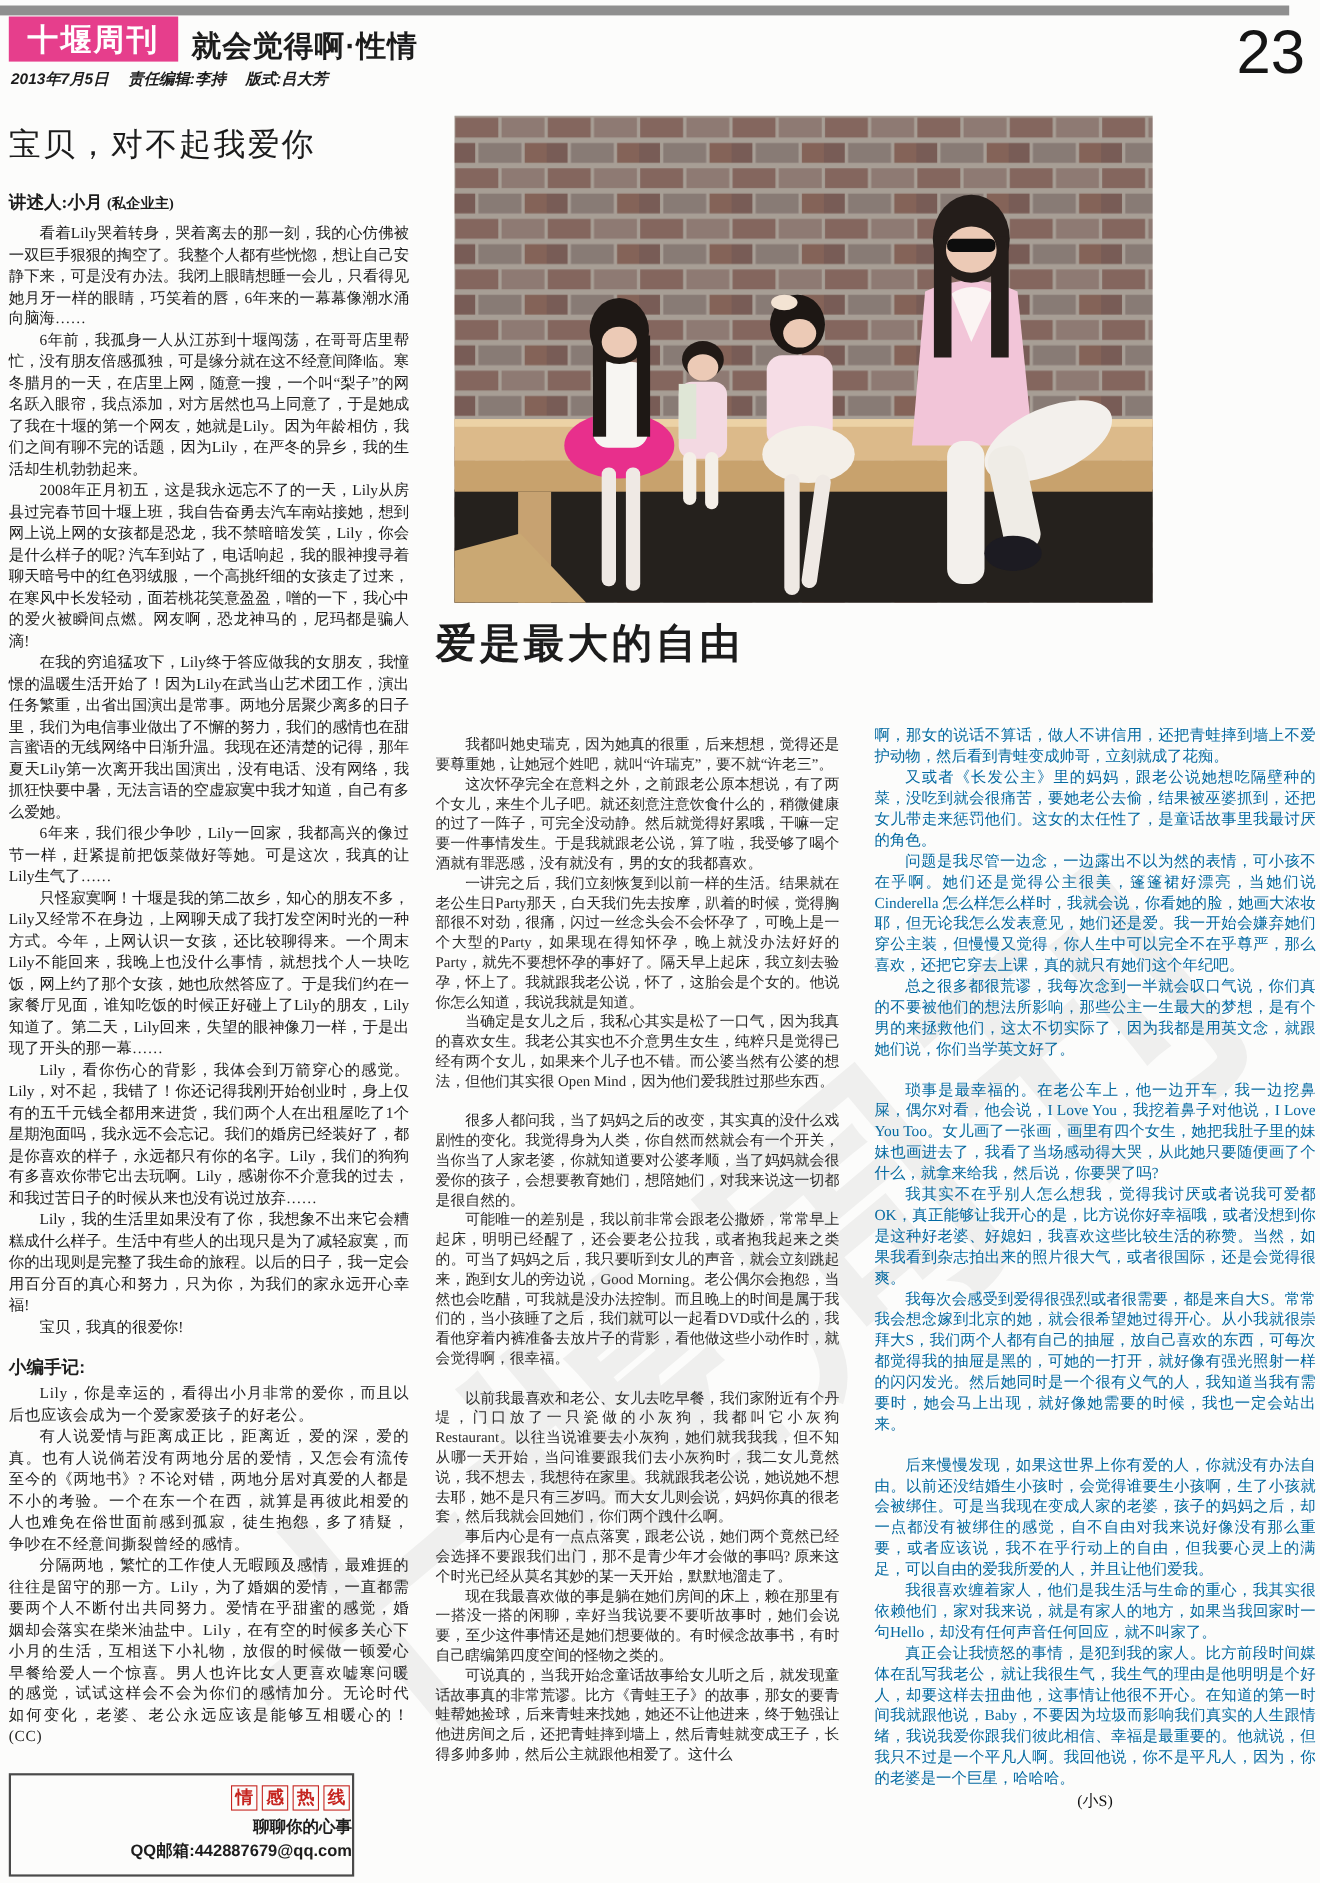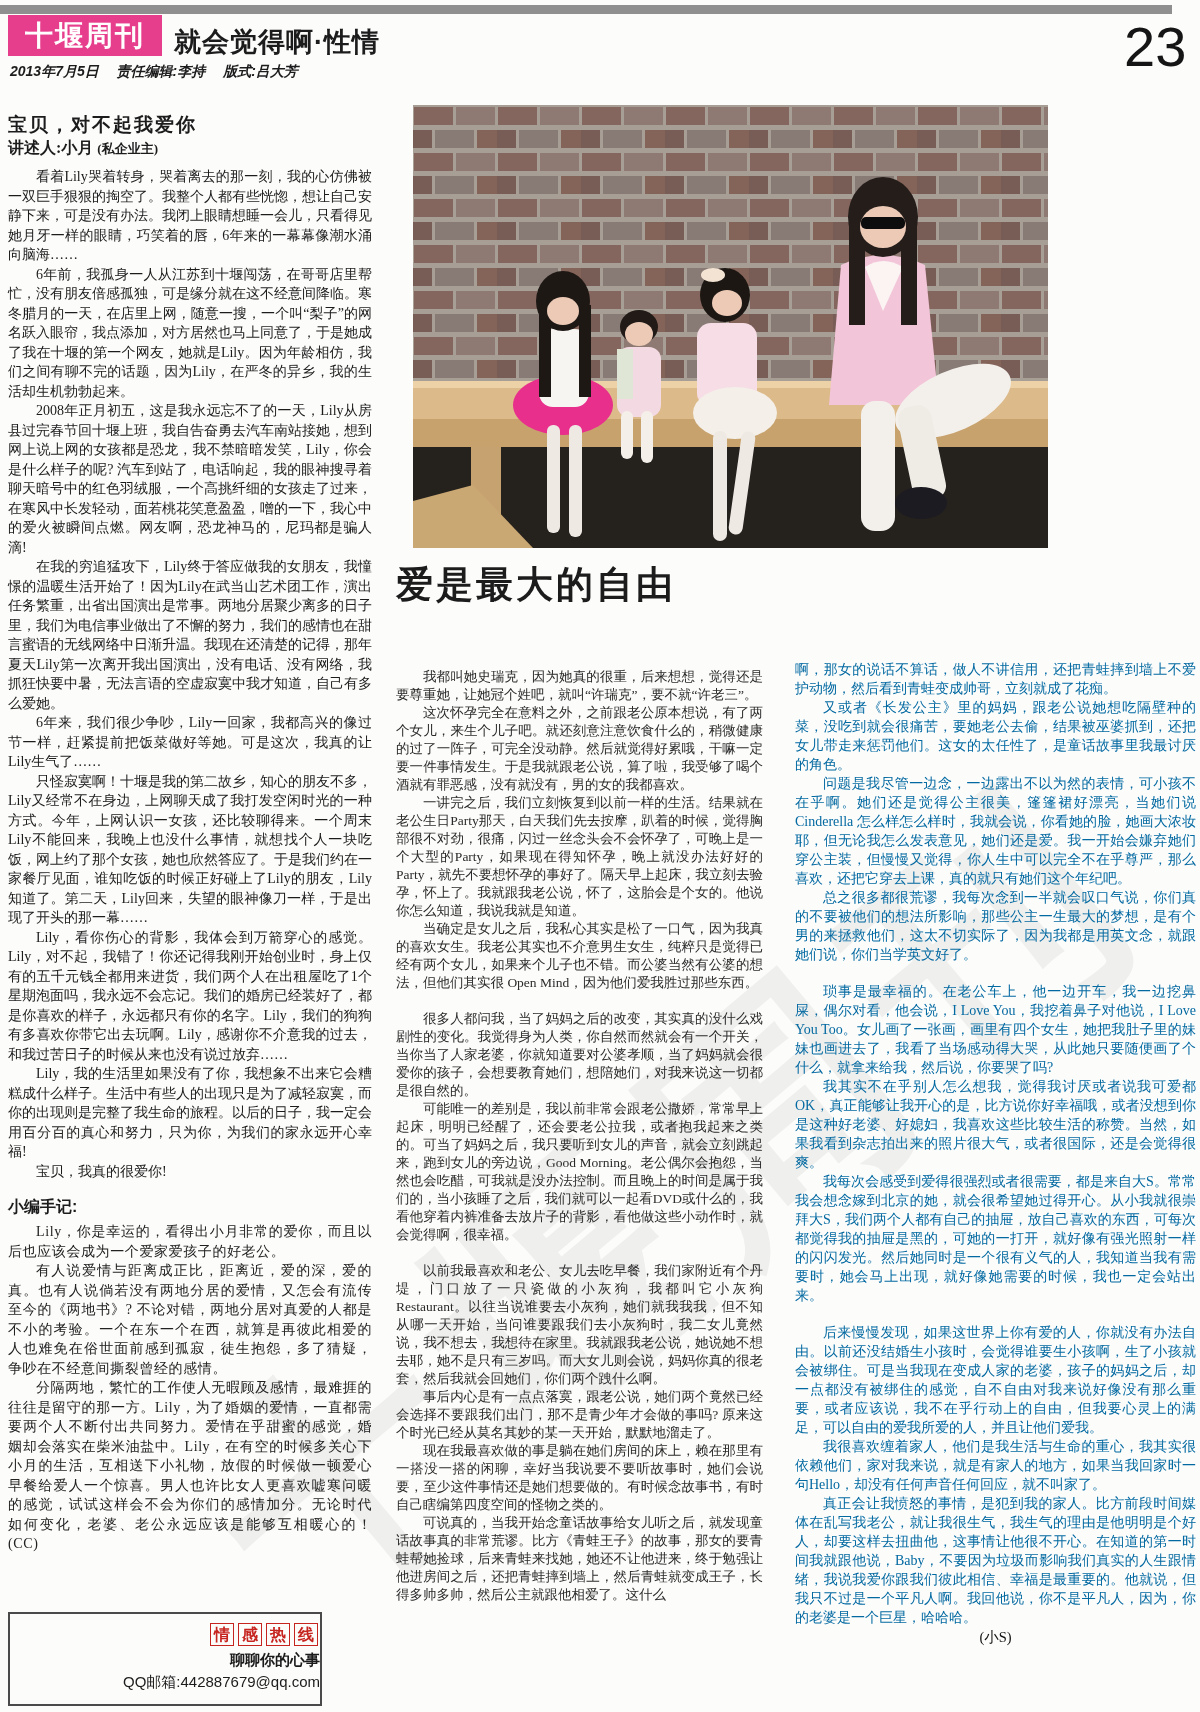--- a/index.html
+++ b/index.html
@@ -14,32 +14,32 @@
          font-family:"Liberation Sans",sans-serif}
   .dateline{position:absolute;left:10px;top:63px;font-size:14px;font-weight:bold;font-style:italic;
          font-family:"Liberation Sans",sans-serif}
   .dateline span{margin-right:14px}
   .pageno{position:absolute;left:1124px;top:14px;font-size:56px;color:#151515;
          font-family:"Liberation Sans",sans-serif}
   .watermark{position:absolute;left:250px;top:1390px;z-index:0;font-size:250px;font-weight:bold;
          color:rgba(90,90,90,0.08);white-space:nowrap;letter-spacing:28px;
          transform:rotate(-40deg);transform-origin:0 50%;font-family:"Liberation Sans",sans-serif}
   .left-article{position:absolute;left:8px;top:112px;width:364px;z-index:1}
-  .left-article h1{font-size:19px;letter-spacing:2px;font-weight:bold}
+  .left-article h1{font-size:29px;letter-spacing:2px;margin-bottom:22px;font-weight:normal}
   .byline{font-size:16px;font-weight:bold;margin-bottom:8px}
   .byline .role{font-size:13px}
   .left-article p{font-size:14px;line-height:19.5px;text-align:justify;text-indent:2em}
   .note-head{font-size:16px;font-weight:bold;margin:16px 0 4px;font-family:"Liberation Sans",sans-serif}
   .note p{letter-spacing:0.6px;color:#222}
   .hotline{position:absolute;left:8px;top:1612px;width:314px;height:94px;border:2px solid #4a4a4a;
          text-align:right;padding-top:9px;z-index:1;background:#fcfcfb}
   .badge-char{display:inline-block;border:1.5px solid #c6241f;color:#c6241f;font-weight:bold;
          font-size:16px;padding:0 3px;margin:0 2px;line-height:21px}
   .hotline .l1{font-size:15px;font-weight:bold;margin-top:5px;font-family:"Liberation Sans",sans-serif}
-  .hotline .l2{font-size:15px;font-weight:normal;margin-top:3px;font-family:"Liberation Sans",sans-serif}
+  .hotline .l2{font-size:15px;font-weight:bold;margin-top:3px;font-family:"Liberation Sans",sans-serif}
   .photo{position:absolute;left:413px;top:105px;width:635px;height:443px;z-index:1}
   .photo svg{display:block;width:100%;height:100%}
   .main-title{position:absolute;left:396px;top:560px;font-size:37px;font-weight:bold;letter-spacing:3px;z-index:1}
   .colA{position:absolute;left:396px;top:668px;width:367px;z-index:1}
   .colA p{font-size:13.5px;line-height:18px;text-align:justify;text-indent:2em;color:#2a2a2a}
   .colB{position:absolute;left:795px;top:660px;width:401px;z-index:1}
   .colB p{font-size:14px;line-height:19px;text-align:justify;text-indent:2em;color:#0369a1}
   .noindent{text-indent:0 !important}
   .gap{margin-top:18px}
   .attr-line{text-align:center;font-size:14.5px;font-weight:normal;margin-top:1px;color:#111}

